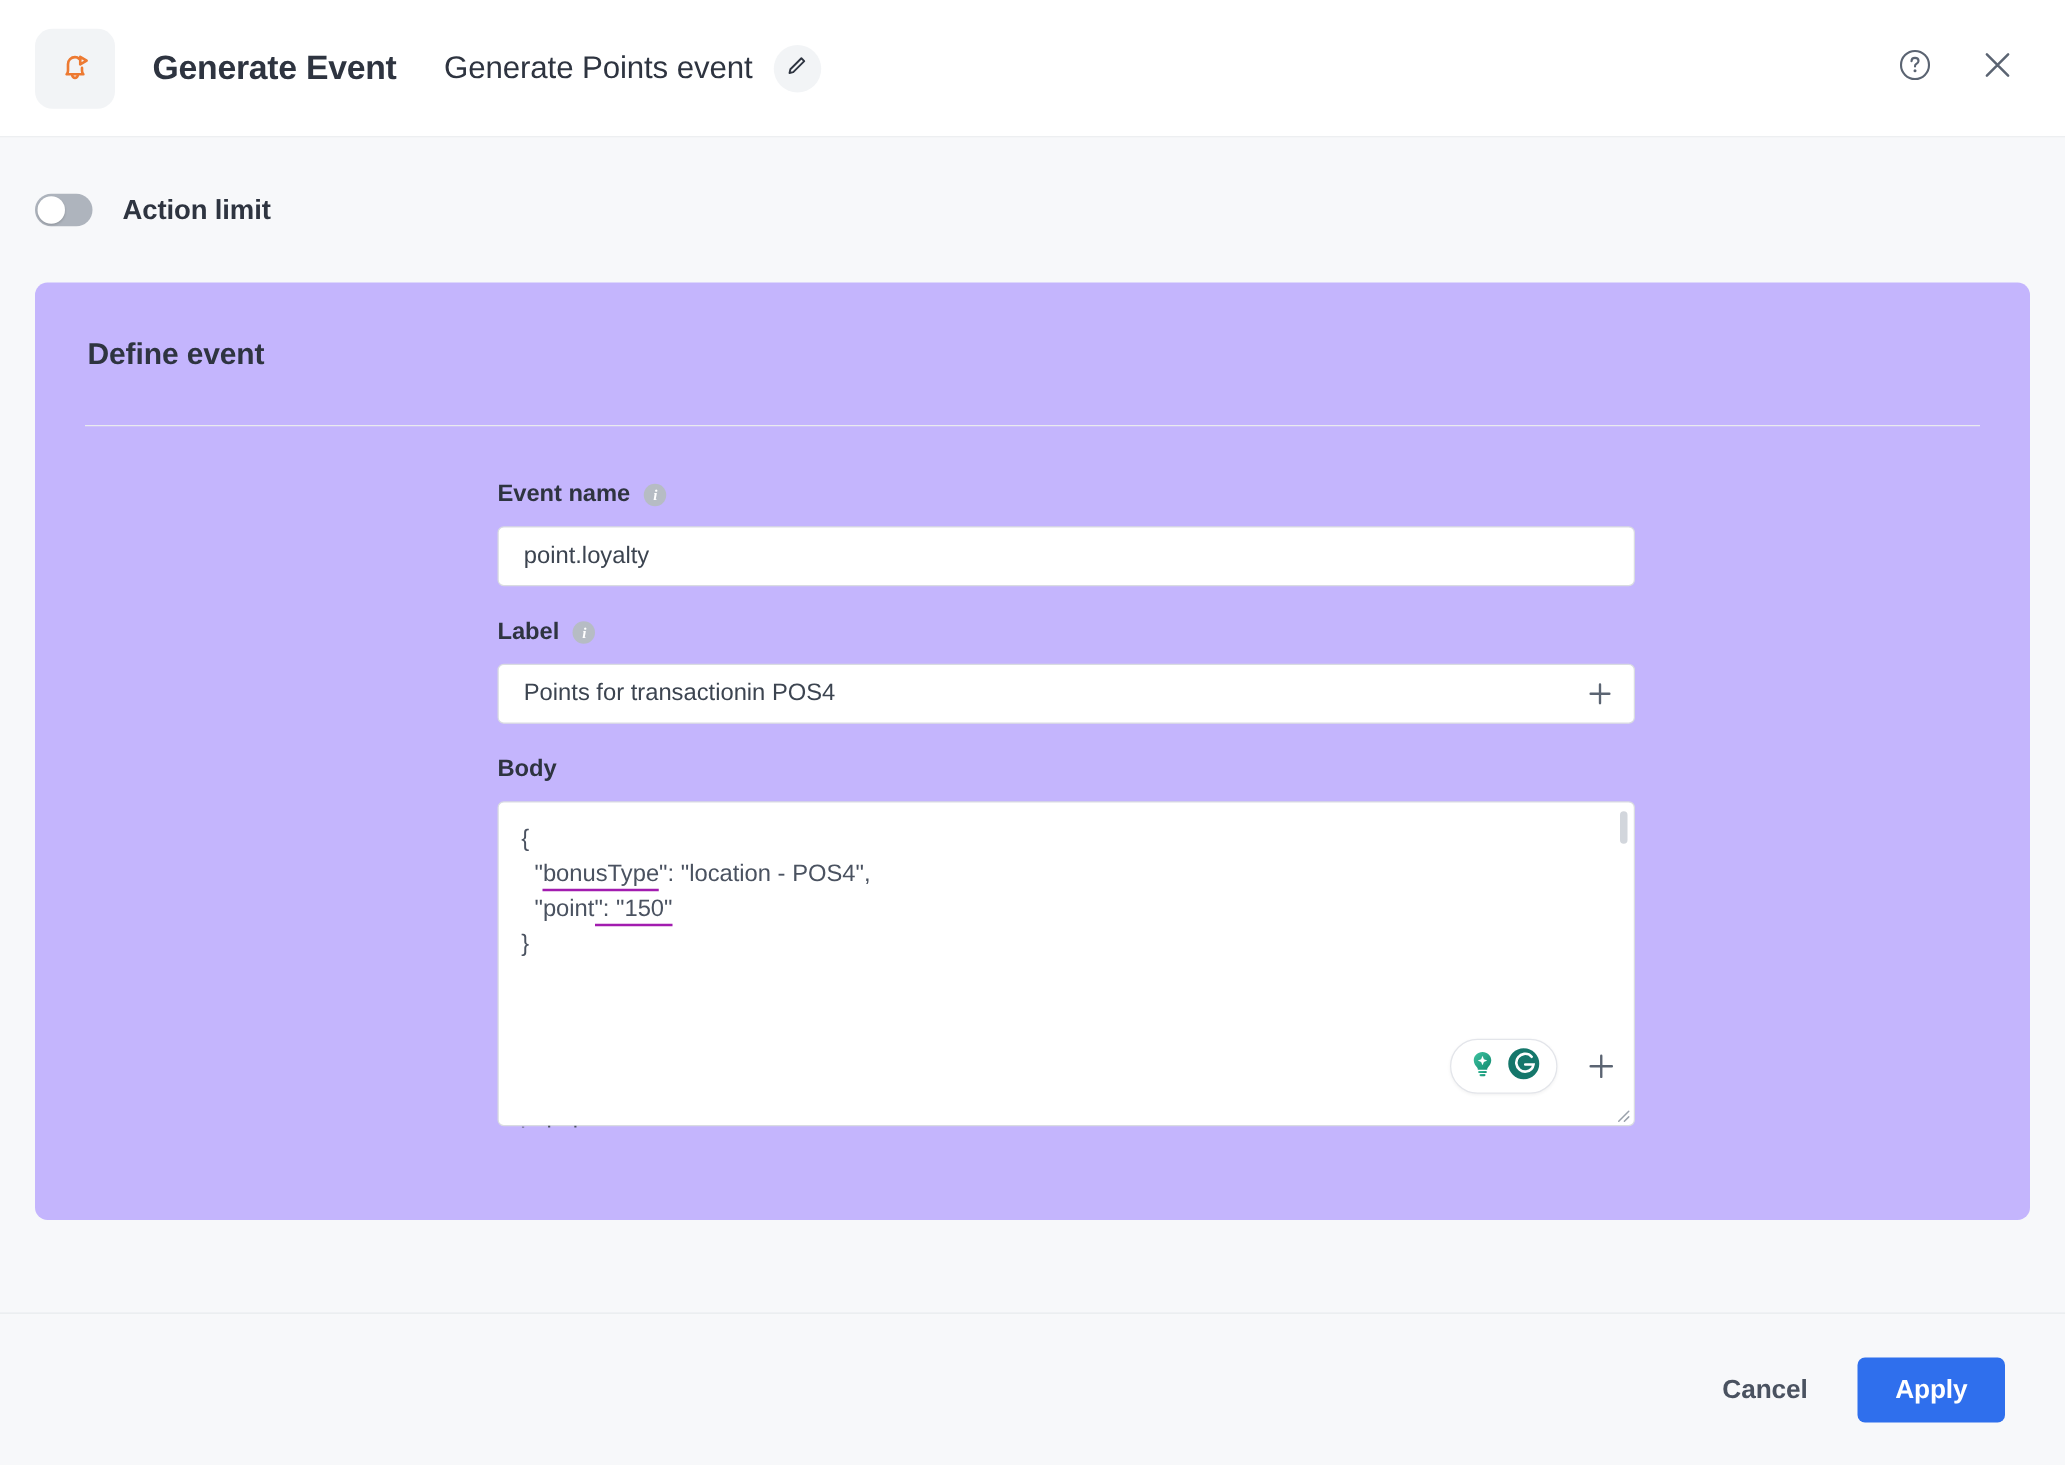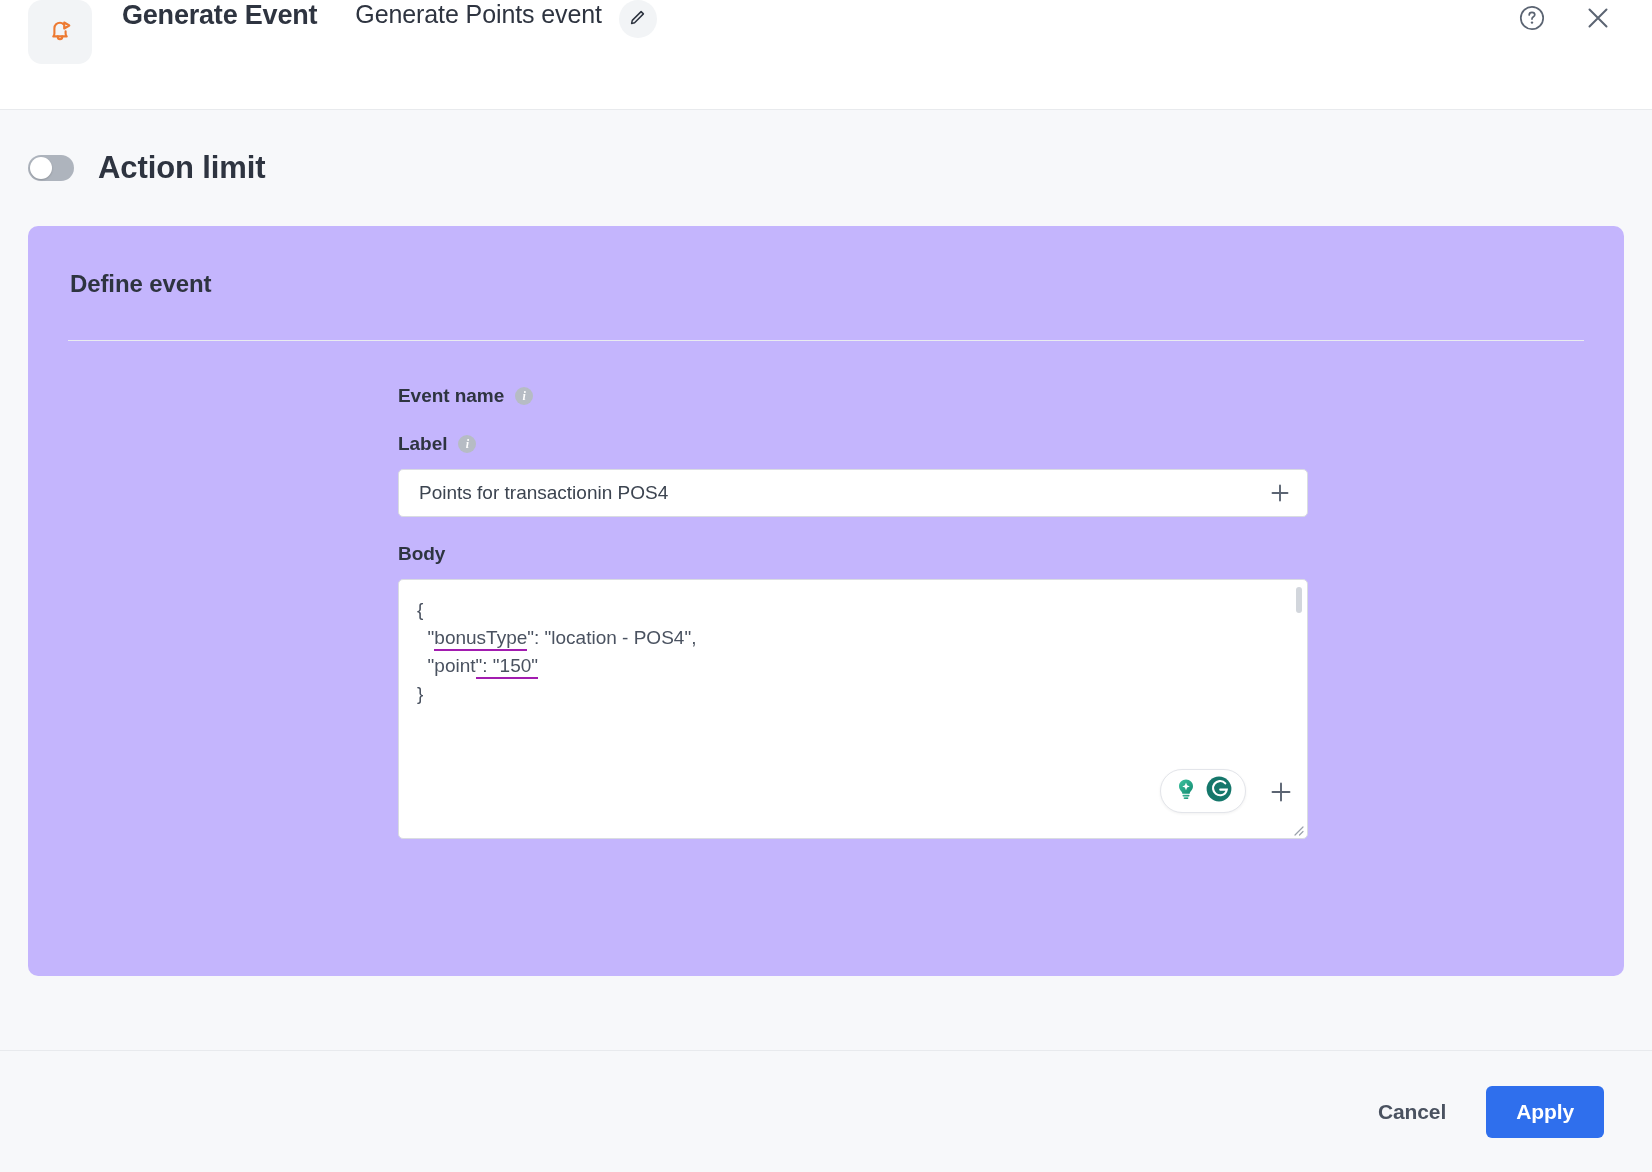--- a/index.html
+++ b/index.html
@@ -21,20 +21,21 @@
     display: flex;
     flex-direction: column;
   }
 
   
   .header {
     height: 110px;
     background: #ffffff;
     border-bottom: 1px solid #e8eaed;
     display: flex;
+    align-items: center;
     padding: 0 34px 0 28px;
     flex: 0 0 auto;
   }
 
   .app-icon-box {
     width: 64px;
     height: 64px;
     border-radius: 14px;
     background: #f2f4f6;
     display: flex;
@@ -111,21 +112,21 @@
     top: 2px;
     left: 2px;
     width: 22px;
     height: 22px;
     border-radius: 50%;
     background: #ffffff;
     box-shadow: 0 1px 2px rgba(0,0,0,0.18);
   }
 
   .limit-label {
-    font-size: 31px;
+    font-size: 22px;
     font-weight: 700;
     color: #2e3440;
     margin-left: 24px;
     letter-spacing: -0.1px;
   }
 
   
   .card-wrap {
     padding: 0 28px;
     flex: 1 1 auto;
@@ -404,20 +405,21 @@
       <div class="card-title">Define event</div>
       <div class="card-divider"></div>
 
       <div class="form">
 
         <div class="field-block">
           <div class="field-label">
             <span>Event name</span>
             <span class="info-icon">i</span>
           </div>
+          <input class="text-input" type="text" value="point.loyalty" style="">
         </div>
 
         <div class="field-block">
           <div class="field-label">
             <span>Label</span>
             <span class="info-icon">i</span>
           </div>
           <div class="input-with-icon">
             <input class="text-input" type="text" value="Points for transactionin POS4" style="">
             <span class="plus-icon">

